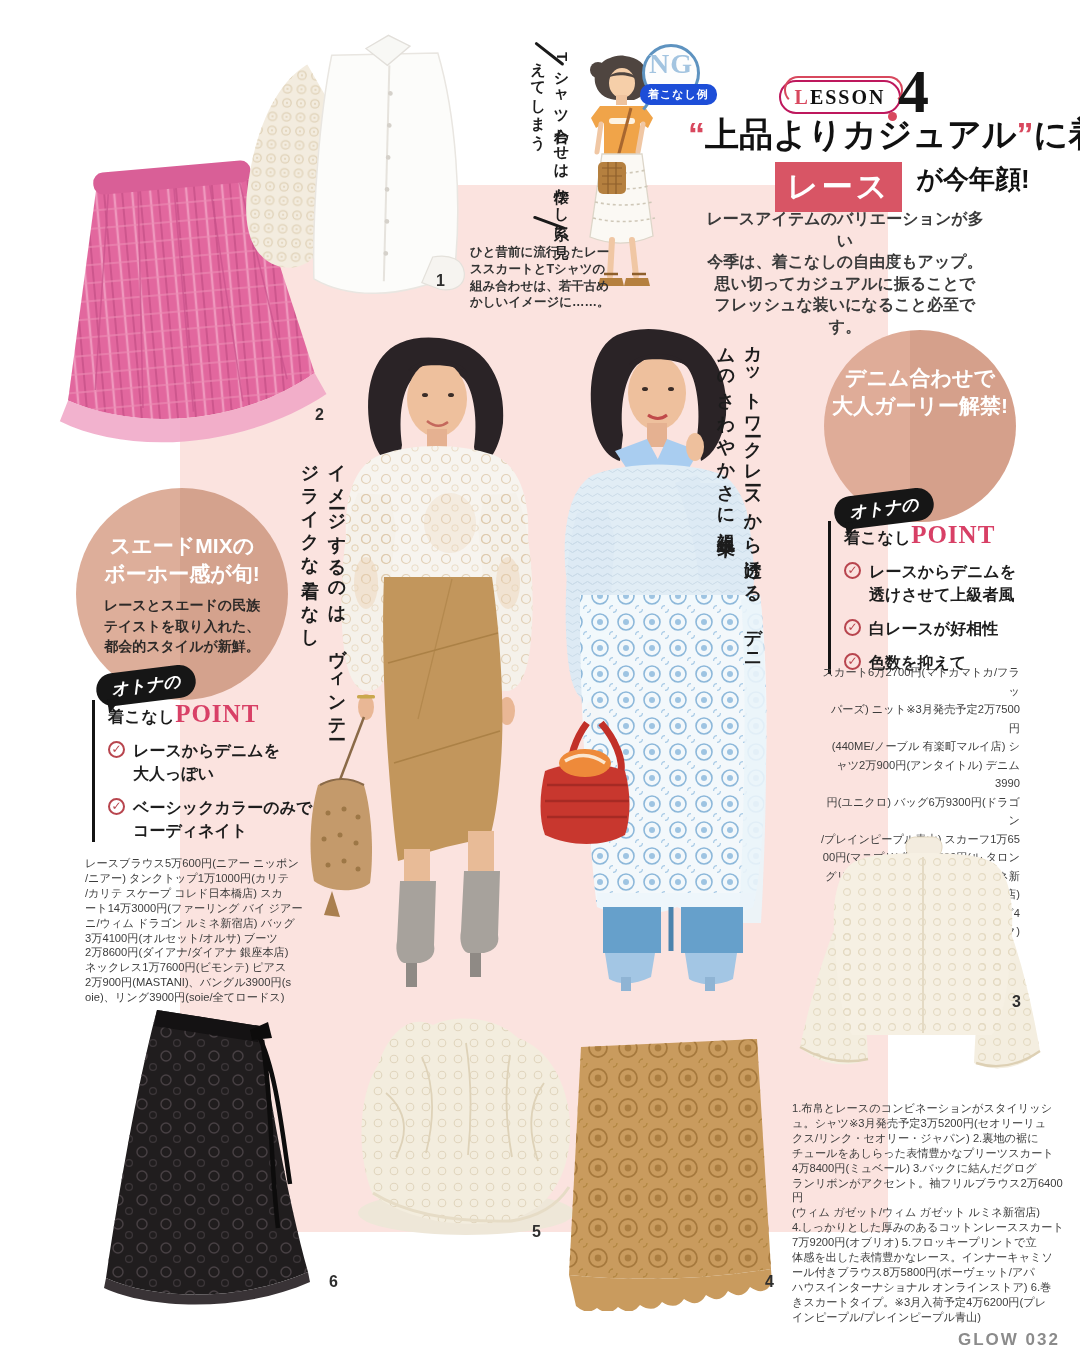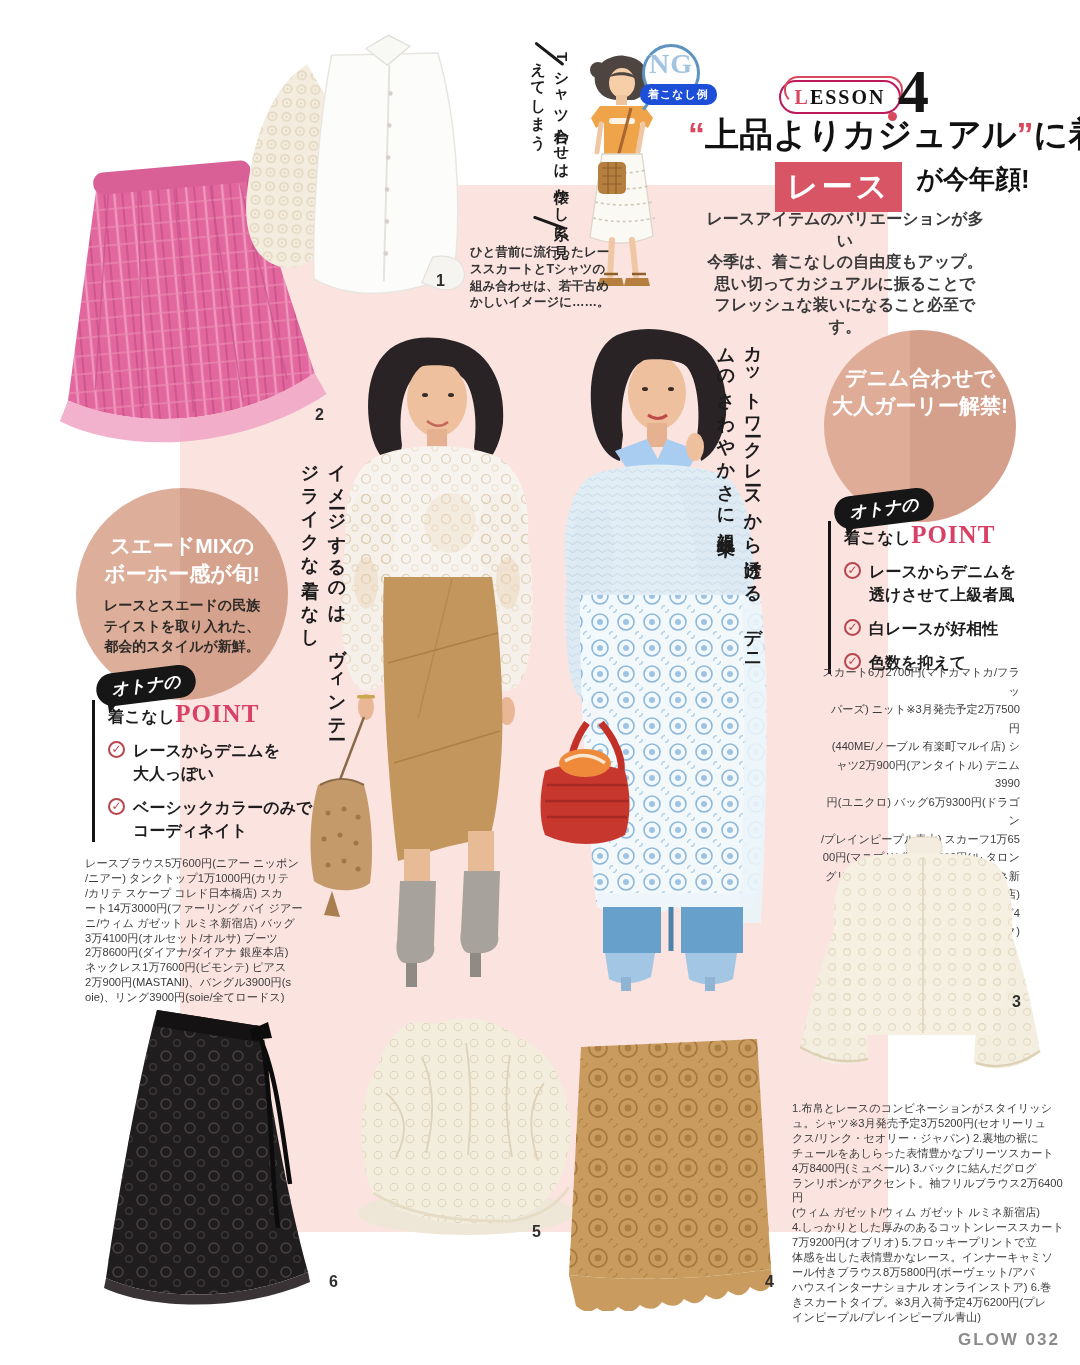--- a/index.html
+++ b/index.html
@@ -329,21 +329,21 @@
   <div class="pt-item">
       <span class="chk">✓</span>
       <span class="pt-text pre">ベーシックカラーのみで
 コーディネイト</span>
     </div>
 </div>
 <div class="abs credits cred-left pre">レースブラウス5万600円(ニアー ニッポン
 /ニアー) タンクトップ1万1000円(カリテ
 /カリテ スケープ コレド日本橋店) スカ
 ート14万3000円(ファーリング バイ ジアー
-ニ/ウィム ガゼット ルミネ新宿店) バッグ
+ニ/ウィム ドラゴン ルミネ新宿店) バッグ
 3万4100円(オルセット/オルサ) ブーツ
 2万8600円(ダイアナ/ダイアナ 銀座本店)
 ネックレス1万7600円(ビモンテ) ピアス
 2万900円(MASTANI)、バングル3900円(s
 oie)、リング3900円(soie/全てロードス)</div>
 
 <div class="abs" style="left:62px;top:1000px;width:275px;height:310px;">
   <svg width="275" height="310" viewBox="0 0 275 310">
     <defs>
       <pattern id="blkf" width="24" height="24" patternUnits="userSpaceOnUse">

